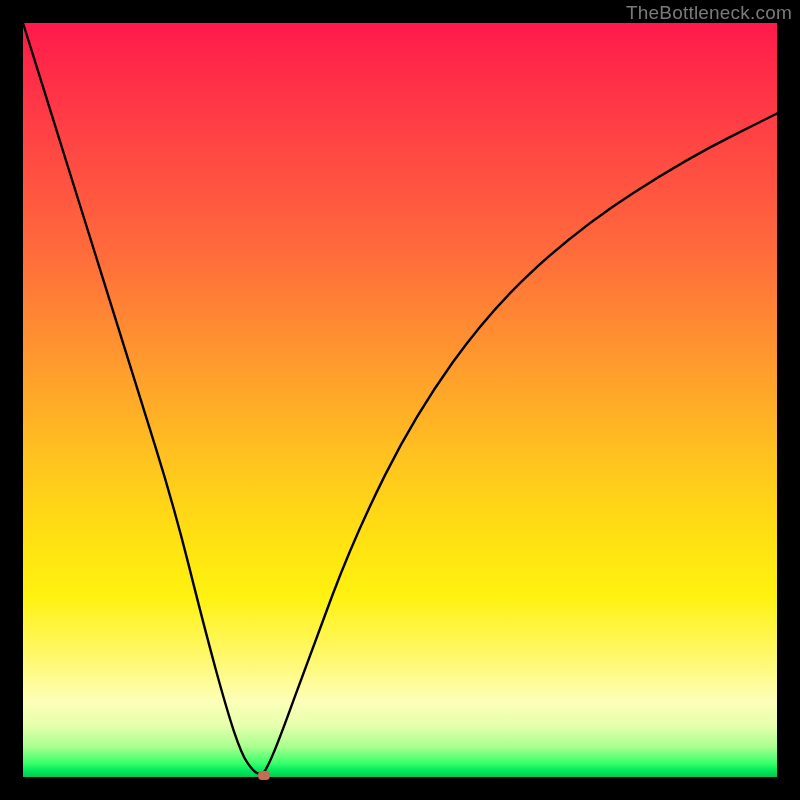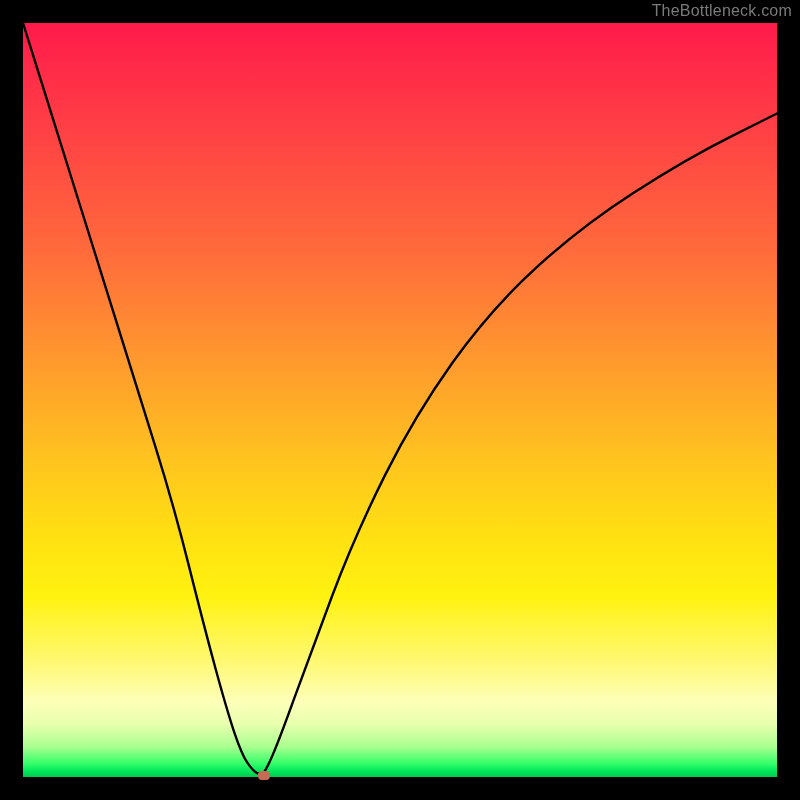--- a/index.html
+++ b/index.html
@@ -41,21 +41,21 @@
       #a9ff8f 96%,
       #36ff6a 98.2%,
       #00e85a 99.2%,
       #00c851 100%
     );
   }
   .watermark {
     position: absolute;
     top: 2px;
     right: 8px;
-    font-size: 16px;
+    font-size: 19px;
     font-weight: 500;
     color: #7a7a7a;
     letter-spacing: 0.2px;
     user-select: none;
   }
   svg.curve {
     position: absolute;
     left: 23px;
     top: 23px;
     width: 754px;

